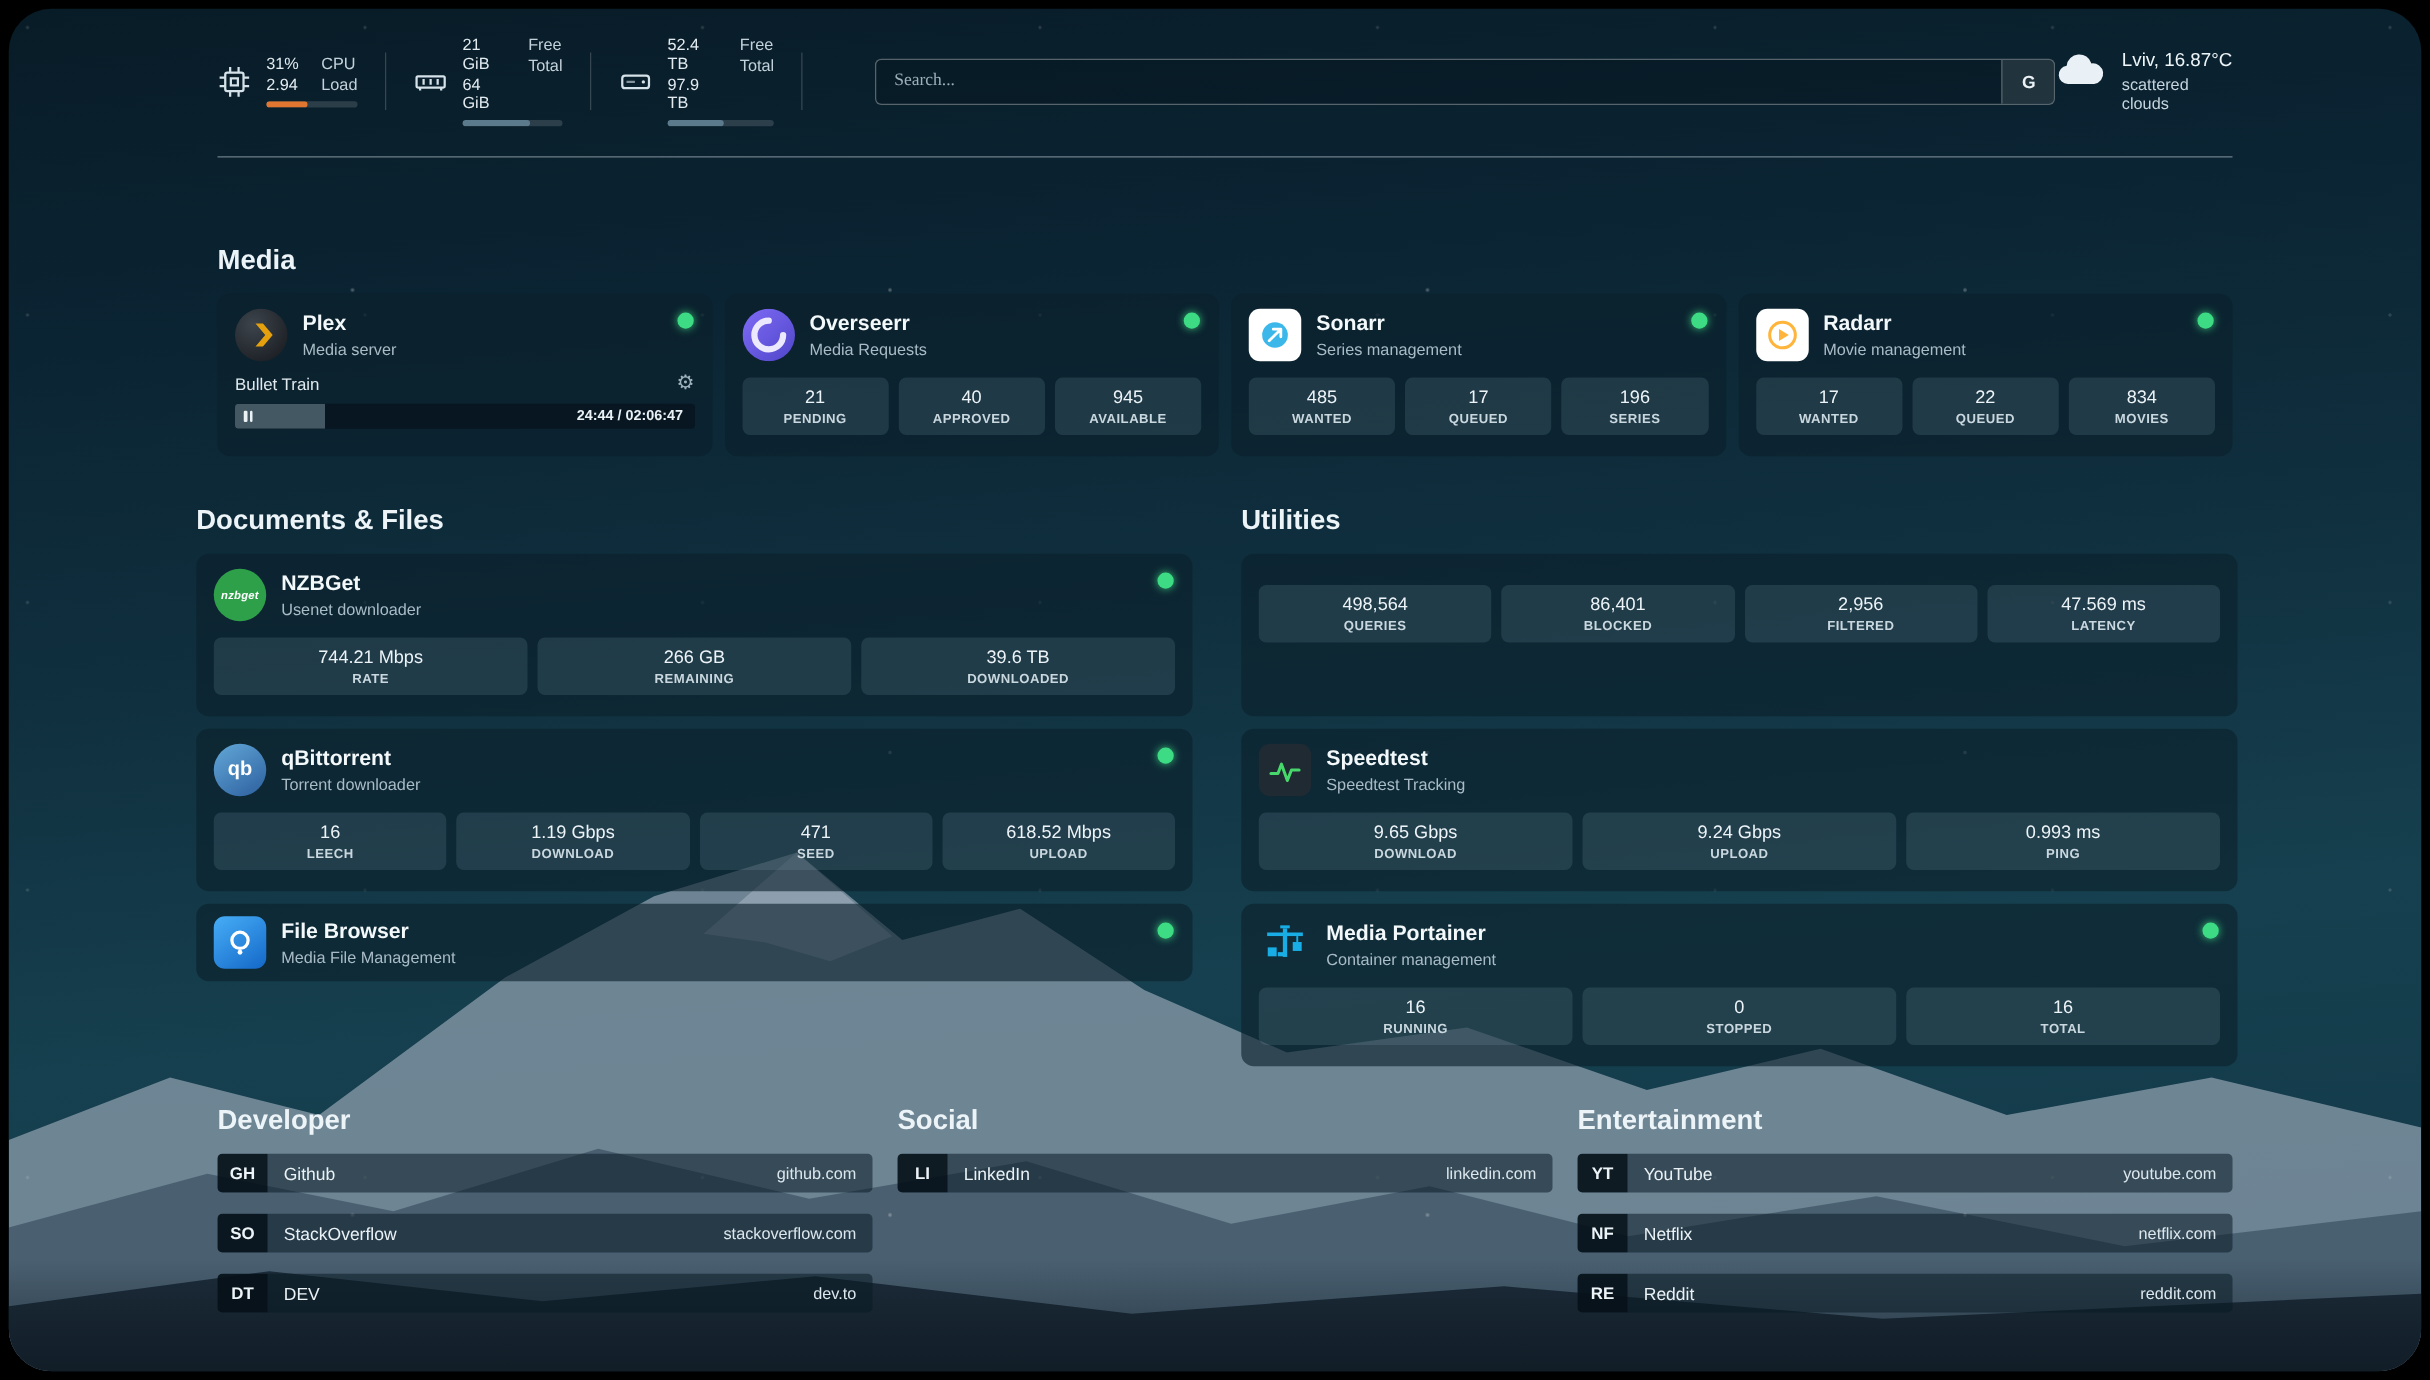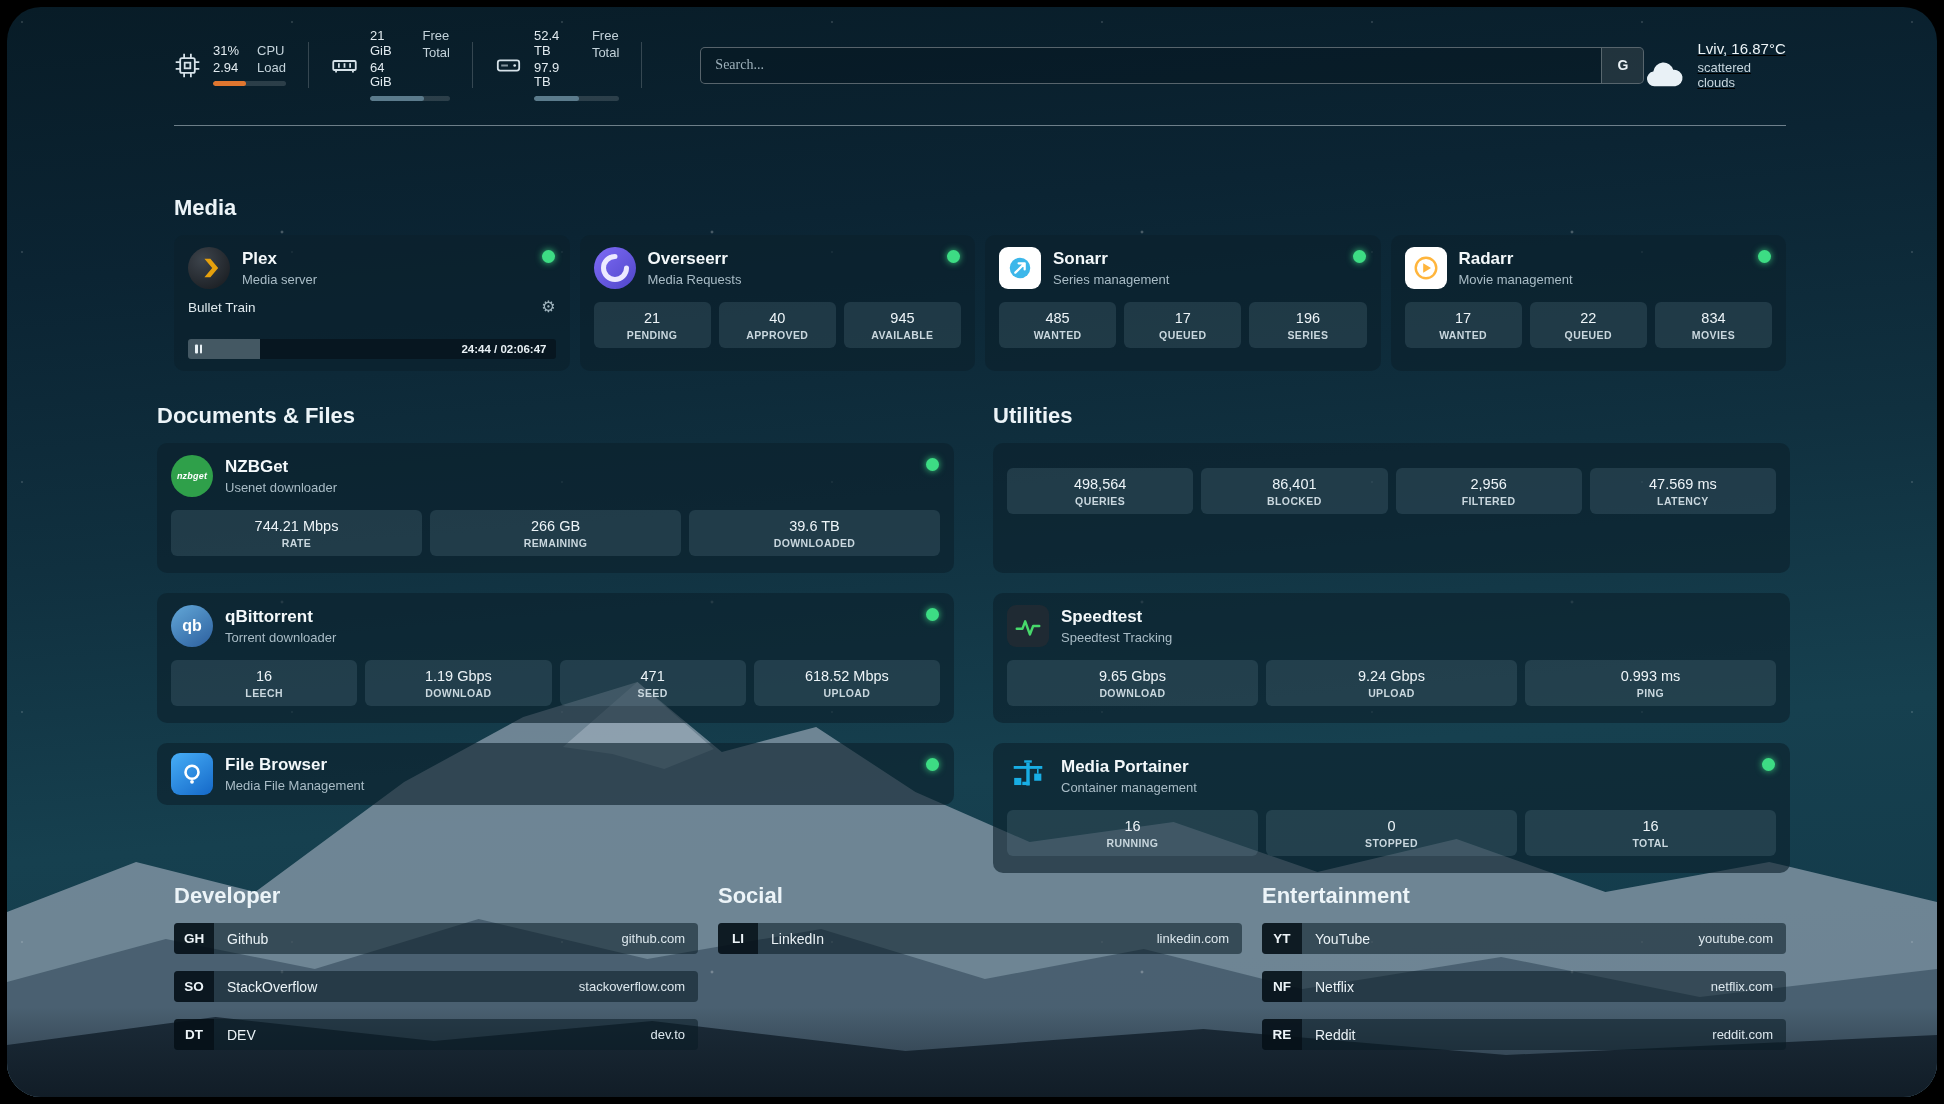--- a/index.html
+++ b/index.html
@@ -36,56 +36,56 @@
 
   .searchbar { display:flex; align-items:center; width:985px; height:37px; margin-left:36px;
     border:1px solid rgba(255,255,255,.32); border-radius:5px; background:rgba(6,20,28,.35); overflow:hidden; }
   .searchbar input { flex:1; height:100%; background:transparent; border:0; outline:none;
     padding:0 14px; font-size:14px; color:#e6eef3; font-family:Liberation Serif, serif; }
   .searchbar input::placeholder { color:#9db0ba; }
   .search-btn { width:42px; height:100%; display:flex; align-items:center; justify-content:center;
     background:rgba(255,255,255,.10); border-left:1px solid rgba(255,255,255,.25);
     color:#eaf2f6; font-size:14px; font-weight:bold; cursor:pointer; }
 
-  .weather { margin-left:auto; display:flex; align-items:flex-end; gap:13px;text-decoration:underline; }
+  .weather { margin-left:auto; display:flex; align-items:flex-start; gap:13px; }
   .weather-text { display:flex; flex-direction:column; gap:3px; }
   .weather-loc { font-size:15px; color:#eef5f8; }
   .weather-cond { font-size:13px; color:#c6d5dd; }
 
   .divider { position:absolute; left:167px; top:118px; width:1612px; height:1px; background:rgba(230,242,248,.45); }
 
   
   .sec { position:absolute; }
   .section-title { font-size:22px; font-weight:700; color:#ecf4f8; margin-bottom:14px; }
   #sec-media { left:167px; top:188px; width:1612px; }
   .media-grid { display:grid; grid-template-columns:repeat(4,1fr); gap:10px; }
   #sec-docs  { left:150px;  top:396px; width:797px; }
   #sec-utils { left:986px;  top:396px; width:797px; }
-  .vstack .card { margin-bottom:20px; }
+  .vstack .card { margin-bottom:10px; }
 
   
   .card { position:relative; background:rgba(12,33,44,.62); border-radius:10px; padding:12px 14px; min-height:130px; }
   .card.slim { min-height:62px; padding:10px 14px; }
   .card-head { display:flex; align-items:center; gap:12px; }
   .app-icon { width:42px; height:42px; flex:none; display:flex; align-items:center; justify-content:center; }
   .app-name { font-size:17px; font-weight:600; color:#f3f8fa; line-height:1.2; }
   .app-sub { font-size:13px; color:#a9bcc6; margin-top:2px; }
   .status-dot { position:absolute; top:15px; right:15px; width:13px; height:13px; border-radius:50%;
     background:#3ddc84; box-shadow:0 0 7px rgba(61,220,132,.9); }
 
   .stats { display:flex; gap:8px; margin-top:13px;align-items:flex-end; }
   .stat { flex:1; background:rgba(170,205,222,.13); border-radius:6px; text-align:center; padding:8px 4px 7px; }
   .stat-value { font-size:14.5px; color:#edf4f8; }
   .stat-label { font-size:10.5px; font-weight:700; color:#c9d7de; margin-top:3px; letter-spacing:.4px; }
 
   
   .now-row { display:flex; justify-content:space-between; align-items:center; margin-top:10px; }
   .now-title { font-size:13.5px; color:#dfe9ee; }
   .gear { color:#9fb3bd; font-size:16px; cursor:pointer; line-height:1; }
-  .pstrip { position:relative; margin-top:24px; height:20px; background:rgba(6,18,26,.72); border-radius:3px; overflow:hidden; cursor:pointer; }
+  .pstrip { position:relative; margin-top:8px; height:20px; background:rgba(6,18,26,.72); border-radius:3px; overflow:hidden; cursor:pointer; }
   .pfill { position:absolute; left:0; top:0; height:100%; background:rgba(168,196,210,.38); }
   .pause { position:absolute; left:7px; top:50%; transform:translateY(-50%); display:flex; gap:2px; cursor:pointer; }
   .pause i { width:2.5px; height:9px; background:#eaf2f6; border-radius:1px; }
   .ptime { position:absolute; right:9px; top:50%; transform:translateY(-50%); font-size:11.5px; font-weight:600; color:#e9f1f5; }
 
   
   .ic-plex { border-radius:50%; background:radial-gradient(circle at 35% 30%, #3d444c, #15181c); }
   .ic-box-white { background:#fff; border-radius:9px; }
   .ic-nzbget { border-radius:50%; background:#2fa04a; color:#fff; font-size:9px; font-weight:700; font-style:italic; letter-spacing:.2px; }
   .ic-qbit { border-radius:50%; background:linear-gradient(145deg,#63a8d8,#2c5f9e); color:#fff; font-size:16px; font-weight:700; }

